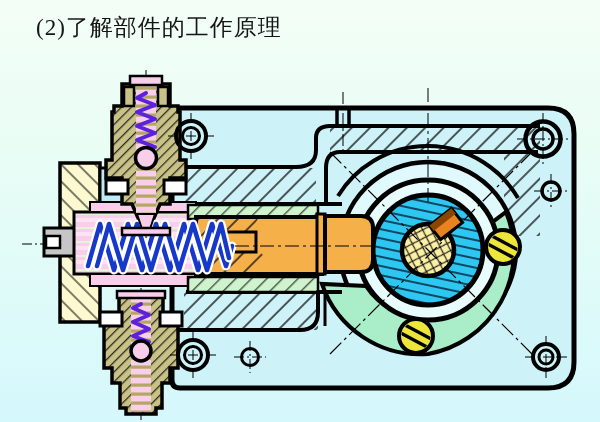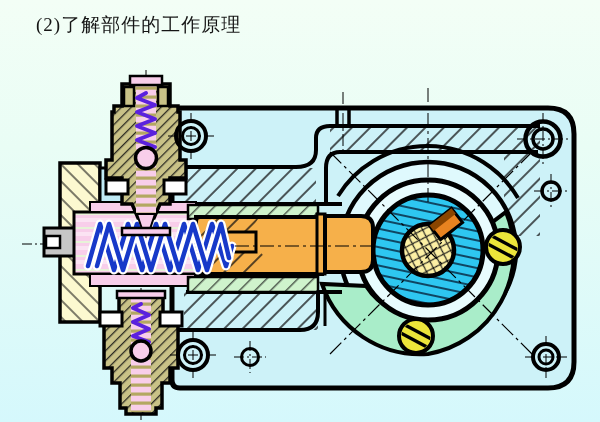--- a/index.html
+++ b/index.html
@@ -2,21 +2,21 @@
 <html style="--bg-top: #f3fef6; --bg-bottom: #d5f8fc; --body-cyan: #cdf2f8; --chamber-cyan: #dff9fd; --ring-cyan: #e8fcfe; --pocket-cyan: #bfeaf5; --hatch-line: #111111; --rotor-blue: #2ec7f1; --hub-yellow: #fcf0a4; --key-orange: #e88320; --key-stripe: #8a4500; --cover-green: #a9edc9; --liner-green: #cff3cc; --screw-yellow: #ece53a; --piston-orange: #f6b04a; --gland-cream: #fcf9d0; --valve-khaki: #c9c287; --thread-khaki: #b3a862; --channel-pink: #f8ceea; --pink-light: #fbe3f3; --spring-purple: #5b21de; --spring-blue: #1739c9; --shaft-gray: #c6c6c6; --outline: #000000;"><head>
 <meta charset="utf-8">
 <style>
   html,body{margin:0;padding:0;}
   .slide{
     position:relative;width:600px;height:422px;overflow:hidden;
     background:linear-gradient(180deg,var(--bg-top) 0%, #e9fdf5 35%, var(--bg-bottom) 100%);
     font-family:"Liberation Serif","DejaVu Serif",serif;
   }
   .title{
-    position:absolute;left:36px;top:12px;font-size:19px;color:#151515;
+    position:absolute;left:36px;top:12px;font-size:23px;color:#151515;
     letter-spacing:1px;font-family:"Liberation Serif","DejaVu Serif",serif;text-align:center;
   }
   svg{position:absolute;left:0;top:0;}
   .ol{stroke:#000;fill:none;}
 </style>
 </head>
 <body>
 
 <div class="slide">
   <div class="title">(2)了解部件的工作原理</div>

